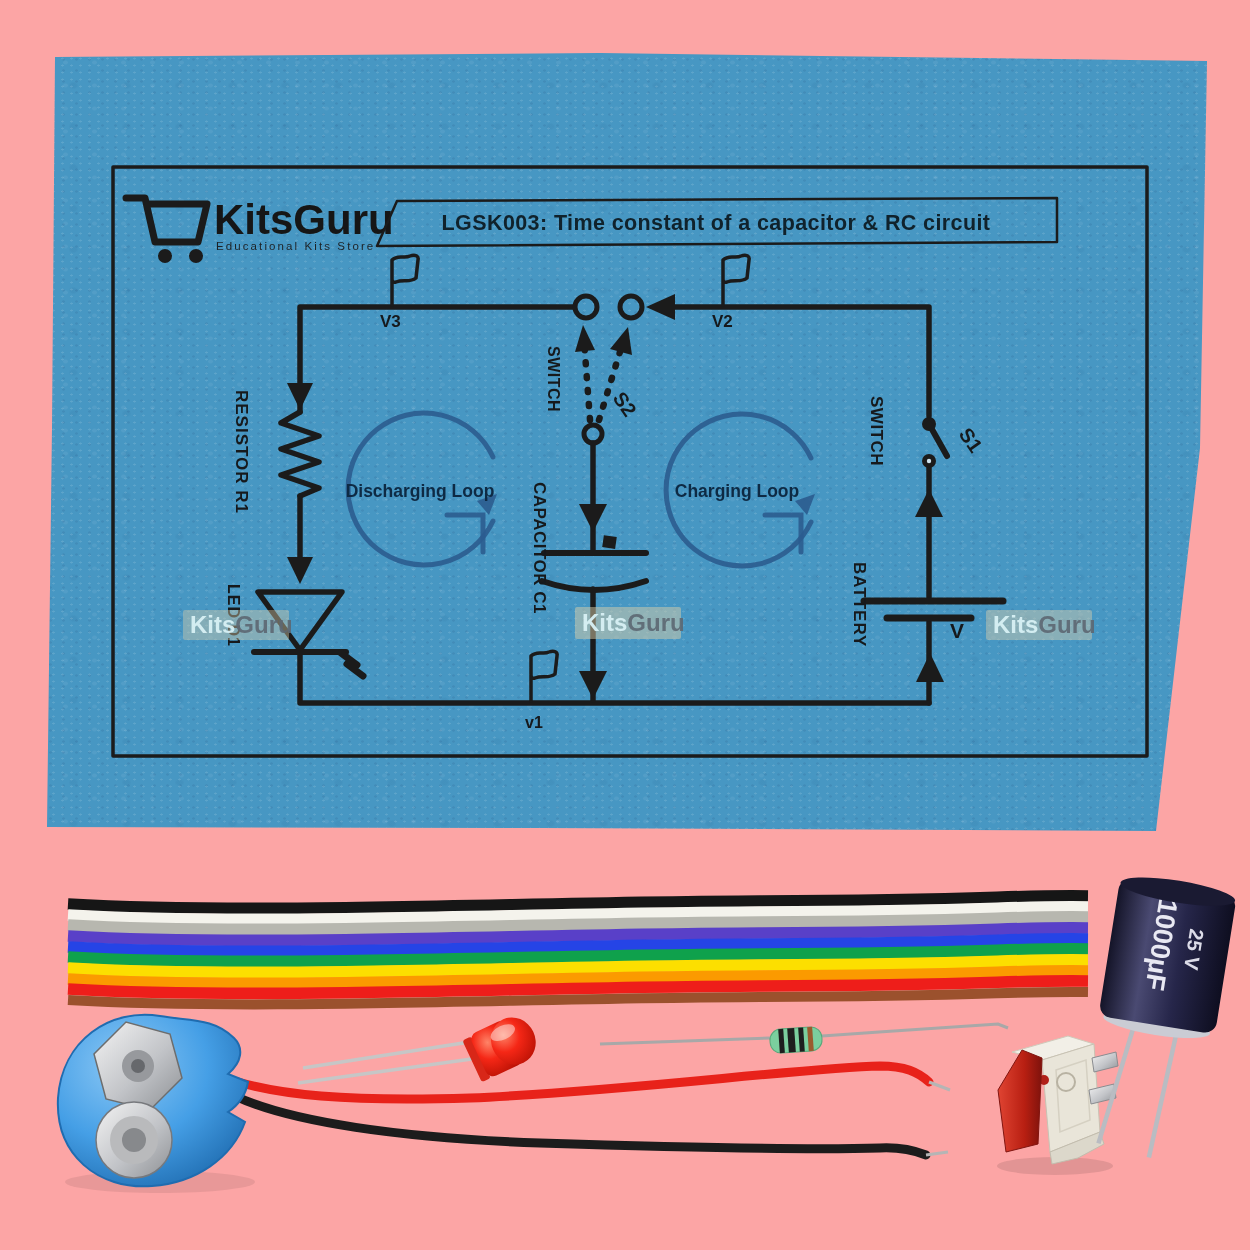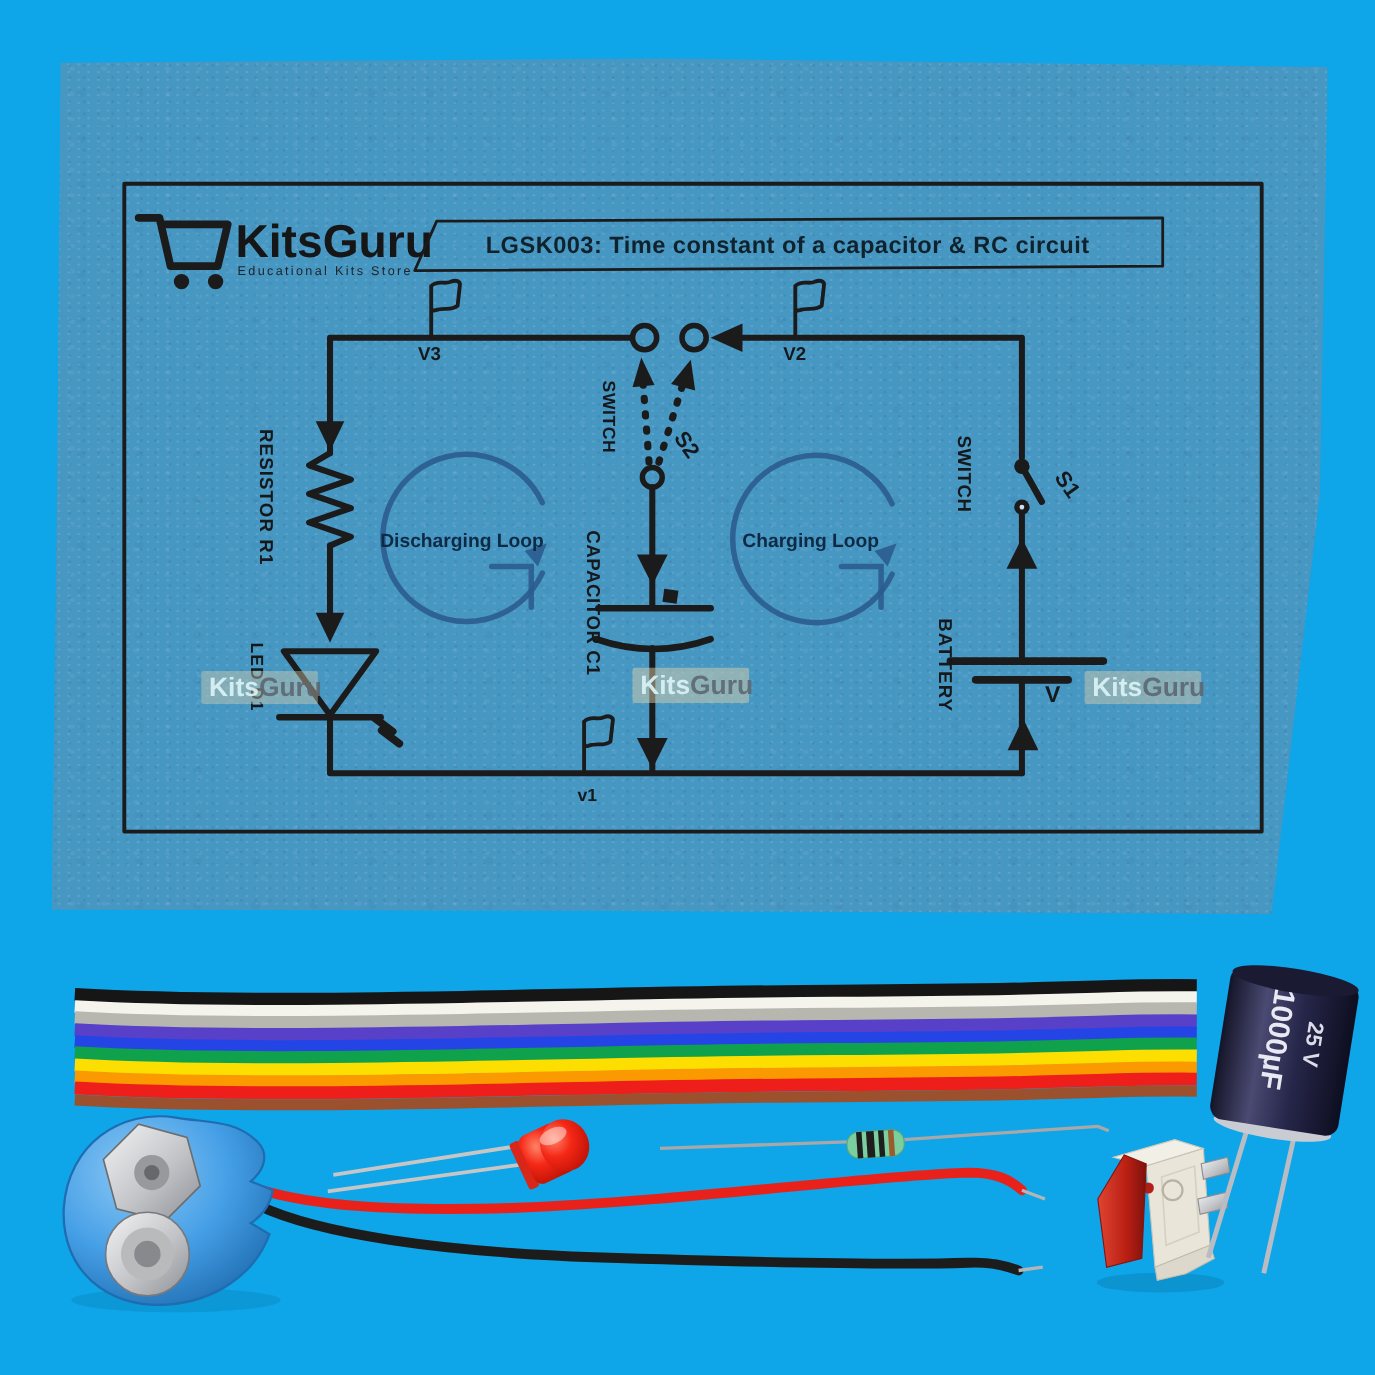--- a/index.html
+++ b/index.html
@@ -1,16 +1,16 @@
 <!DOCTYPE html>
 <html><head>
 <meta charset="utf-8">
 <style>
   html,body{margin:0;padding:0;background:#ffffff;}
-  #stage{position:relative;width:1250px;height:1250px;background:#0ea5e9;overflow:hidden;
+  #stage{position:relative;width:1250px;height:1250px;background:#fca5a5;overflow:hidden;
          font-family:"Liberation Sans", sans-serif;}
   #paper{position:absolute;left:40px;top:48px;width:1176px;height:794px;
      clip-path:polygon(15px 9px, 560px 5px, 1167px 13px, 1160px 400px, 1116px 783px, 500px 780px, 7px 779px, 12px 380px);
      background-color:#4797c3;
      background-image:
        radial-gradient(rgba(255,255,255,.12) 1px, transparent 1.6px),
        radial-gradient(rgba(18,40,92,.10) 1px, transparent 1.7px),
        radial-gradient(rgba(255,255,255,.06) 2px, transparent 3px),
        radial-gradient(rgba(10,50,90,.05) 3px, transparent 5px);
      background-size:9px 7px,13px 11px,29px 23px,53px 41px;

